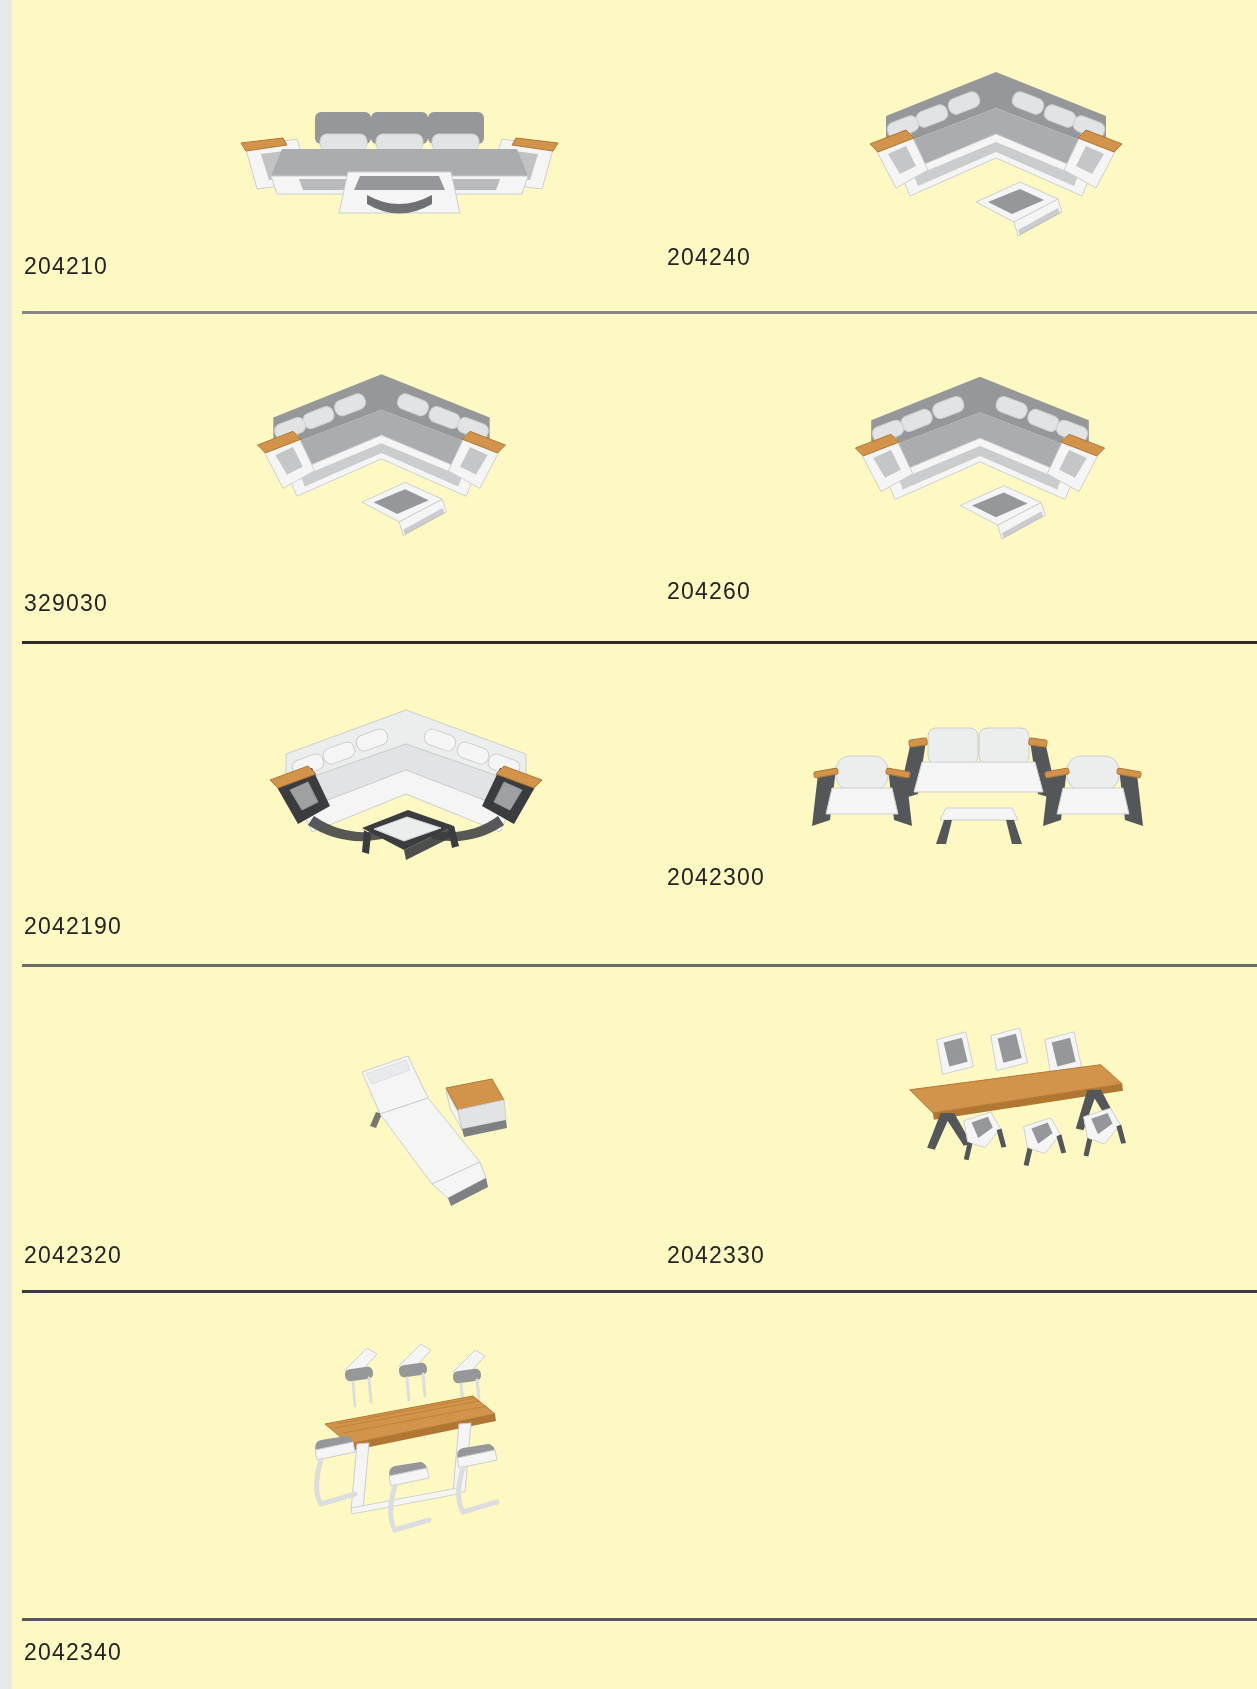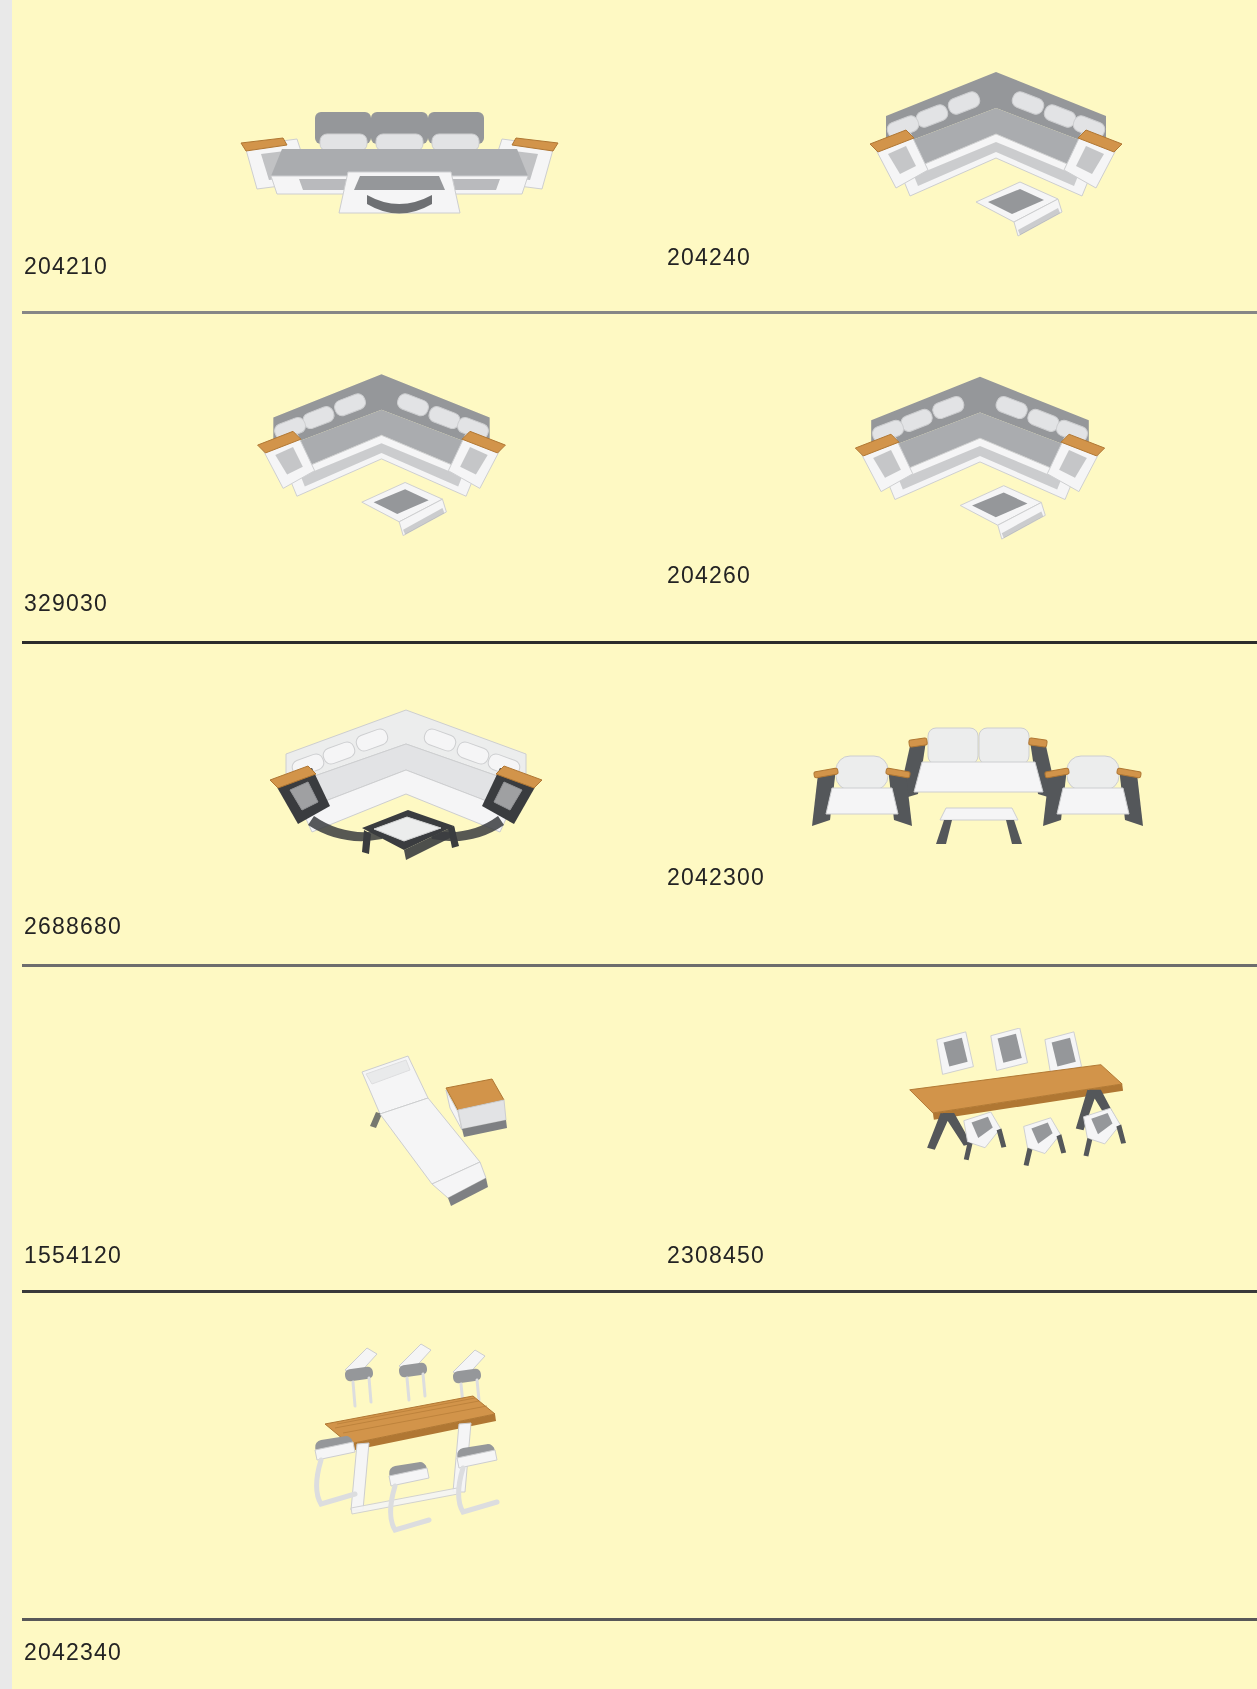--- a/index.html
+++ b/index.html
@@ -250,49 +250,49 @@
     <svg viewBox="0 0 300 185">
         <use href="#s-corner"></use>
       </svg>
   </figure>
   <figure class="product" style="left:818px;top:363px;width:300px;height:183px">
     <svg viewBox="0 0 300 185">
         <use href="#s-corner"></use>
       </svg>
   </figure>
   <div class="code" style="left:12px;top:592px">329030</div>
-  <div class="code" style="left:655px;top:564px">204260</div>
+  <div class="code" style="left:655px;top:580px">204260</div>
   <div class="divider" style="top: 641px; background: rgb(44, 44, 44);"></div>
 
   <figure class="product" style="left:232px;top:698px;width:325px;height:170px">
     <svg viewBox="0 0 325 170">
         <use href="#s-corner-dark"></use>
       </svg>
   </figure>
   <figure class="product" style="left:798px;top:712px;width:335px;height:140px">
     <svg viewBox="0 0 335 140">
         <use href="#s-set"></use>
       </svg>
   </figure>
-  <div class="code" style="left:12px;top:915px">2688680</div>
+  <div class="code" style="left:12px;top:915px">2042190</div>
   <div class="code" style="left:655px;top:866px">2042300</div>
   <div class="divider" style="top: 964px; background: rgb(109, 109, 109);"></div>
 
   <figure class="product" style="left:318px;top:1048px;width:190px;height:165px">
     <svg viewBox="0 0 190 165">
         <use href="#s-lounger"></use>
       </svg>
   </figure>
   <figure class="product" style="left:862px;top:1028px;width:280px;height:140px">
     <svg viewBox="0 0 280 145">
         <use href="#s-dining"></use>
       </svg>
   </figure>
-  <div class="code" style="left:12px;top:1244px">1554120</div>
-  <div class="code" style="left:655px;top:1244px">2308450</div>
+  <div class="code" style="left:12px;top:1244px">2042320</div>
+  <div class="code" style="left:655px;top:1244px">2042330</div>
   <div class="divider" style="top: 1290px; background: rgb(58, 58, 58);"></div>
 
   <figure class="product" style="left:295px;top:1340px;width:235px;height:205px">
     <svg viewBox="0 0 235 205">
         <use href="#s-bar"></use>
       </svg>
   </figure>
   <div class="code" style="left:12px;top:1641px">2042340</div>
   <div class="divider" style="top: 1618px; background: rgb(88, 88, 88);"></div>
 

